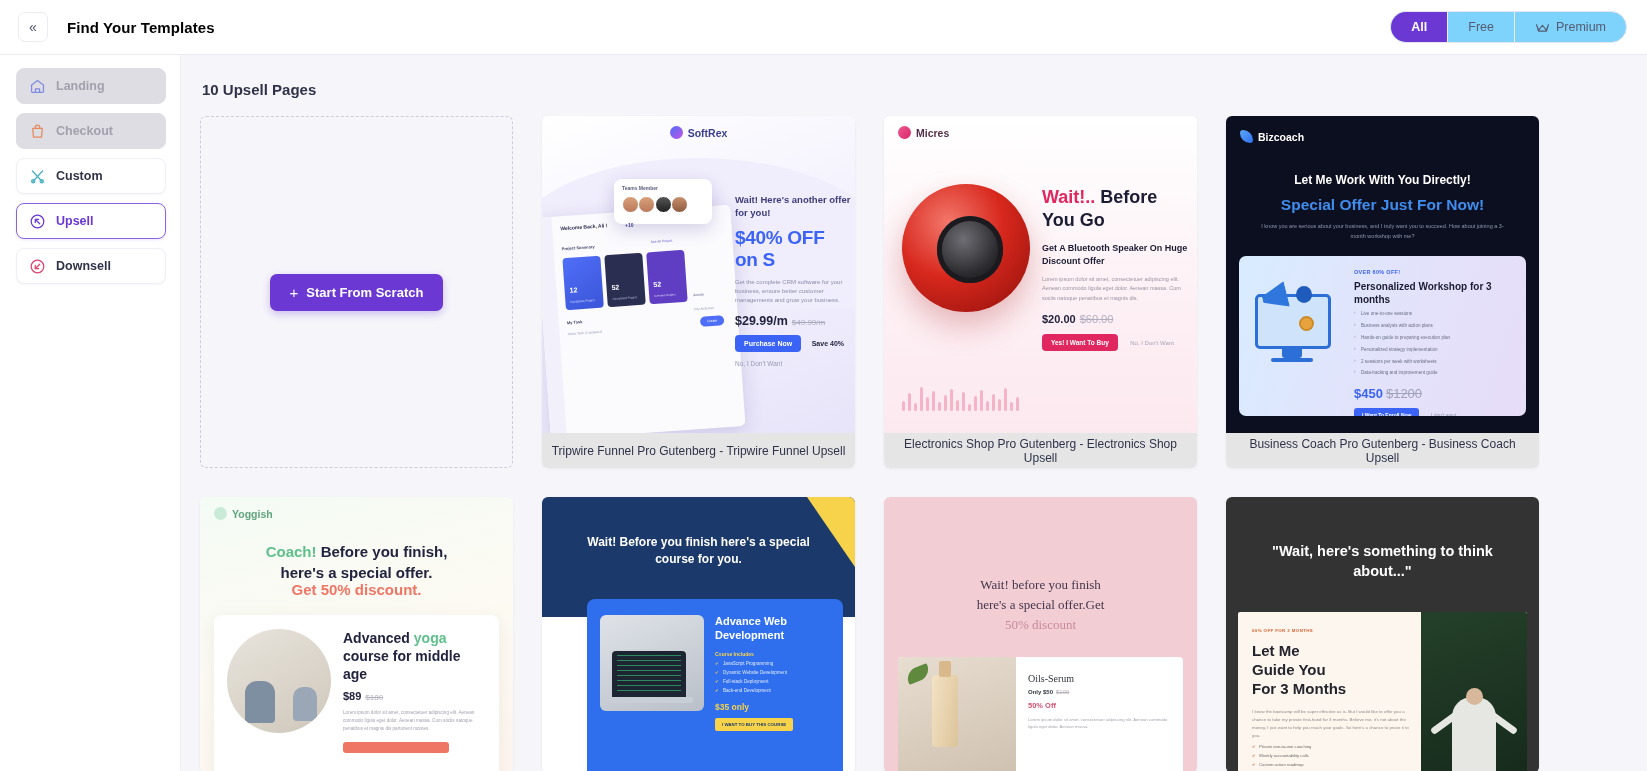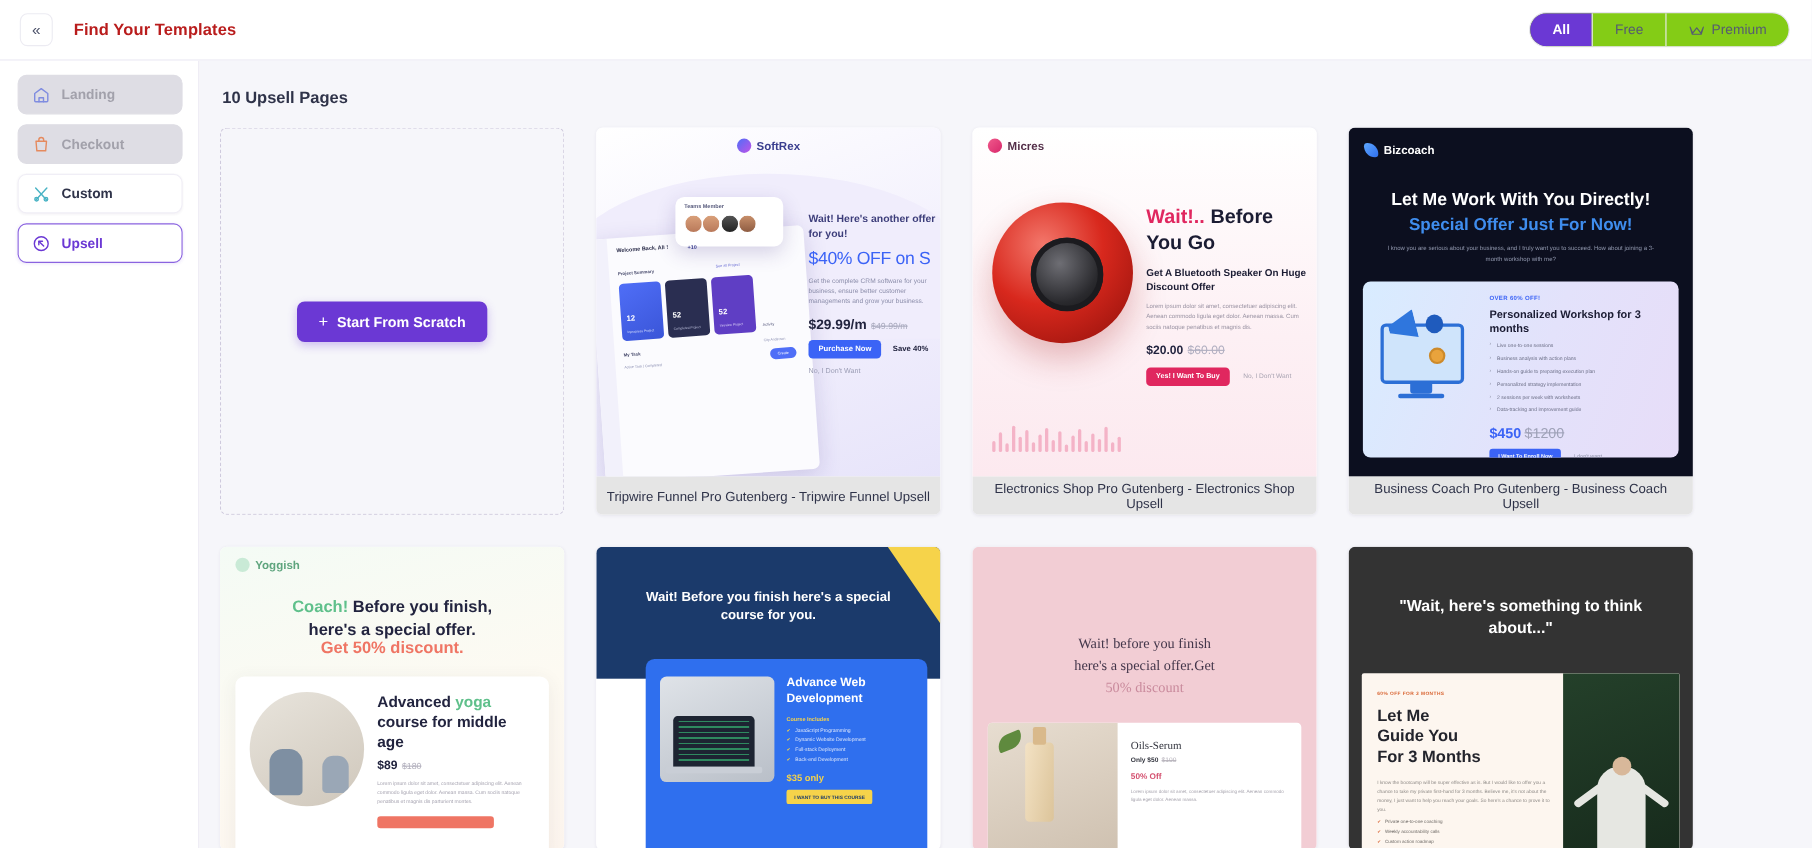--- a/index.html
+++ b/index.html
@@ -30,33 +30,33 @@
     display: flex; align-items: center; justify-content: center;
     cursor: pointer;
     color: #4b5169;
     font-size: 14px;
     flex: 0 0 auto;
   }
   .app-title {
     margin-left: 19px;
     font-size: 15px;
     font-weight: bold;
-    color: #b91c1c;
+    color: #000000;
     letter-spacing: .1px;
   }
   .spacer { flex: 1 1 auto; }
 
   .filter-group {
     display: flex;
     align-items: stretch;
     height: 32px;
     border: 1px solid #e6e4ef;
     border-radius: 16px;
     overflow: hidden;
-    background: #84cc16;
+    background: #7dd3fc;
   }
   .filter-btn {
     display: flex; align-items: center; justify-content: center;
     gap: 6px;
     padding: 0 20px;
     font-size: 12.5px;
     color: #555b72;
     background: transparent;
     border: none;
     border-left: 1px solid #eeecf4;
@@ -215,21 +215,21 @@
     background: #fff; border-radius: 8px; box-shadow: 0 6px 18px rgba(60,40,130,.2);
     z-index: 3; padding: 6px 8px;
   }
   .c1 .face {
     width: 17px; height: 17px; border-radius: 50%; display: inline-block;
     background: linear-gradient(#d9a07a,#b9795a); border: 1.5px solid #fff; margin-left: -5px;
     vertical-align: middle;
   }
   .c1 .offer { position: absolute; right: 0; top: 78px; width: 120px; padding-right: 4px; }
   .c1 .oh { font-size: 9.5px; font-weight: bold; color: #3c3d7a; line-height: 1.35; }
-  .c1 .obig { font-size: 16px; font-weight: normal; color: #3b63f6; margin-top: 7px; letter-spacing: -.3px; }
+  .c1 .obig { font-size: 19px; font-weight: bold; color: #3b63f6; margin-top: 7px; letter-spacing: -.3px; }
   .c1 .osub { font-size: 6px; color: #8b8daa; margin-top: 7px; line-height: 1.5; }
   .c1 .oprice { font-size: 12.5px; font-weight: bold; color: #22243f; margin-top: 9px; }
   .c1 .oprice s { font-size: 8px; color: #a9aabe; font-weight: normal; margin-left: 4px; }
   .c1 .obtn {
     display: inline-block; margin-top: 7px; background: #3b63f6; color: #fff;
     font-size: 7px; padding: 5px 9px; border-radius: 4px; font-weight: bold;
   }
   .c1 .ono { font-size: 6.5px; color: #9a9cb4; margin-top: 8px; }
 
   
@@ -254,21 +254,21 @@
   .c2 .btn {
     display: inline-block; margin-top: 9px; background: #e0275f; color: #fff;
     font-size: 6.5px; padding: 5px 9px; border-radius: 4px; font-weight: bold;
   }
   .c2 .no { font-size: 6px; color: #a9a4b2; margin-left: 8px; }
   .c2 .bars { position: absolute; left: 18px; bottom: 22px; display: flex; align-items: flex-end; gap: 3px; opacity: .28; }
   .c2 .bars i { width: 3px; background: #e0275f; display: block; border-radius: 2px; }
 
   
   .c3 { background: #0c0f1f; }
-  .c3 .h1 { position: absolute; top: 57px; left: 0; width: 100%; text-align: center; font-size: 16px; font-weight: bold; color: #fff; }
+  .c3 .h1 { position: absolute; top: 57px; left: 0; width: 100%; text-align: center; font-size: 12px; font-weight: bold; color: #fff; }
   .c3 .h2 { position: absolute; top: 80px; left: 0; width: 100%; text-align: center; font-size: 15.5px; font-weight: bold; color: #3f8dee; }
   .c3 .p { position: absolute; top: 105px; left: 28px; right: 28px; text-align: center; font-size: 5.5px; color: #9097ad; line-height: 1.85; }
   .c3 .panel {
     position: absolute; left: 13px; right: 13px; top: 140px; height: 160px;
     background: linear-gradient(110deg,#d8ecff 0%,#e3e2fb 55%,#e7ddf8 100%);
     border-radius: 7px; display: flex; overflow: hidden;
   }
   .c3 .ill { width: 110px; flex: 0 0 110px; position: relative; }
   .c3 .monitor {
     position: absolute; left: 16px; top: 38px; width: 76px; height: 55px;
@@ -440,20 +440,28 @@
 
     <div class="nav-item selected">
       <svg class="nav-icon" viewBox="0 0 20 20" fill="none" stroke="#6b38d4" stroke-width="1.5" stroke-linejoin="round" stroke-linecap="round">
         <circle cx="10" cy="10" r="7.4"></circle>
         <path d="M12.6 12.6 L7.6 7.6"></path>
         <path d="M7.4 11.3 V7.4 H11.3"></path>
       </svg>
       <span>Upsell</span>
     </div>
 
+    <div class="nav-item">
+      <svg class="nav-icon" viewBox="0 0 20 20" fill="none" stroke="#e0416f" stroke-width="1.5" stroke-linejoin="round" stroke-linecap="round">
+        <circle cx="10" cy="10" r="7.4"></circle>
+        <path d="M12.6 7.4 L7.6 12.4"></path>
+        <path d="M7.4 8.7 V12.6 H11.3"></path>
+      </svg>
+      <span>Downsell</span>
+    </div>
   </div>
 
   <div class="main">
     <div class="page-title">10 Upsell Pages</div>
 
     <div class="grid">
 
       <div class="scratch-card">
         <button class="scratch-btn">
           <span class="plus">+</span>

